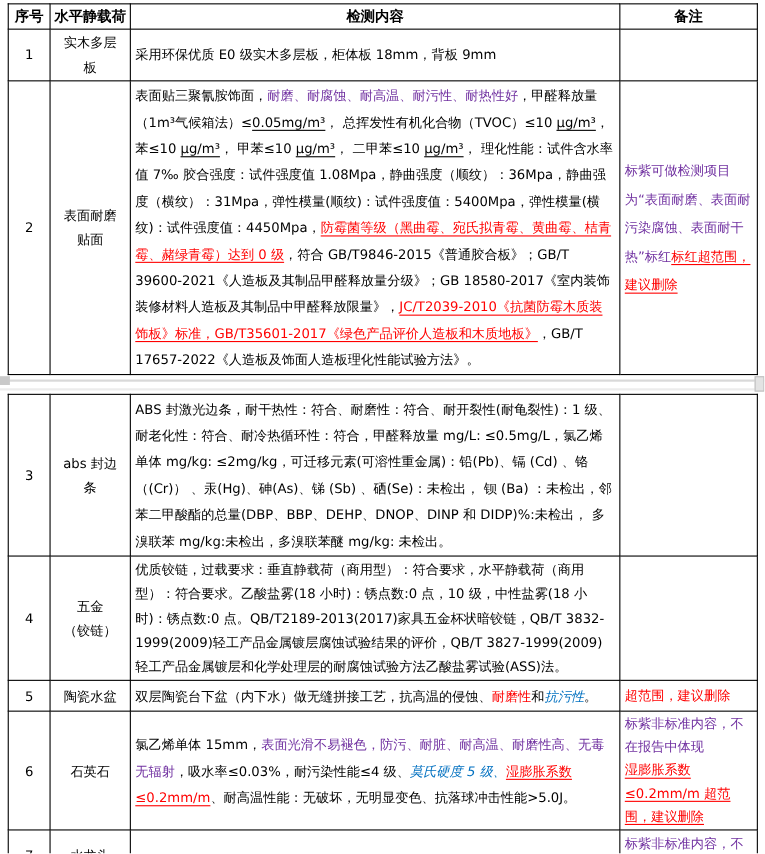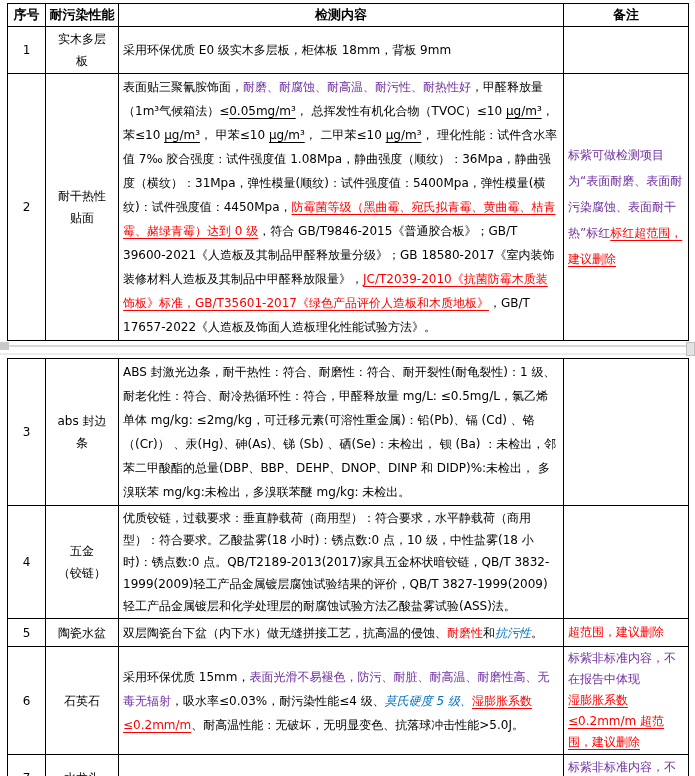--- a/index.html
+++ b/index.html
@@ -59,34 +59,34 @@
   <table class="t t1">
     <colgroup>
         <col style="width:38px">
         <col style="width:73px">
         <col style="width:445px">
         <col style="width:125px">
       </colgroup>
     <tbody>
         <tr style="height:23px">
       <th>序号</th>
-      <th>耐污染性能</th>
+      <th>水平静载荷</th>
       <th>检测内容</th>
       <th>备注</th>
     </tr>
     <tr style="height:39px">
       <td class="no">1</td>
       <td class="name">实木多层
 板</td>
       <td class="content"><span class="c-black">采用环保优质 E0 级实木多层板，柜体板 18mm，背板 9mm</span></td>
       <td class="remark"></td>
     </tr>
     <tr style="height:222px">
       <td class="no">2</td>
-      <td class="name">耐干热性
+      <td class="name">表面耐磨
 贴面</td>
       <td class="content"><span class="c-black">表面贴三聚氰胺饰面，</span><span class="c-purple">耐磨、耐腐蚀、耐高温、耐污性、耐热性好</span><span class="c-black">，甲醛释放量（1m³气候箱法）≤</span><span class="c-black sq">0.05mg/m³</span><span class="c-black">， 总挥发性有机化合物（TVOC）≤10 </span><span class="c-black sq">μg/m³</span><span class="c-black">， 苯≤10 </span><span class="c-black sq">μg/m³</span><span class="c-black">， 甲苯≤10 </span><span class="c-black sq">μg/m³</span><span class="c-black">， 二甲苯≤10 </span><span class="c-black sq">μg/m³</span><span class="c-black">， 理化性能：试件含水率值 7‰ 胶合强度：试件强度值 1.08Mpa，静曲强度（顺纹）：36Mpa，静曲强度（横纹）：31Mpa，弹性模量(顺纹)：试件强度值：5400Mpa，弹性模量(横纹)：试件强度值：4450Mpa，</span><span class="c-red sq">防霉菌等级（黑曲霉、宛氏拟青霉、黄曲霉、桔青霉、赭绿青霉）达到 0 级</span><span class="c-black">，符合 GB/T9846-2015《普通胶合板》；GB/T 39600-2021《人造板及其制品甲醛释放量分级》；GB 18580-2017《室内装饰装修材料人造板及其制品中甲醛释放限量》，</span><span class="c-red sq">JC/T2039-2010《抗菌防霉木质装饰板》标准，GB/T35601-2017《绿色产品评价人造板和木质地板》</span><span class="c-black">，GB/T 17657-2022《人造板及饰面人造板理化性能试验方法》。</span></td>
       <td class="remark"><span class="c-purple">标紫可做检测项目为“表面耐磨、表面耐污染腐蚀、表面耐干热”标红</span><span class="c-red sq">标红超范围，建议删除</span></td>
     </tr>
   </tbody>
     </table>
 
   <div class="break">
     <div class="bl1"></div>
     <div class="bl2"></div>
@@ -118,21 +118,21 @@
     </tr>
     <tr style="height:28px">
       <td class="no">5</td>
       <td class="name">陶瓷水盆</td>
       <td class="content"><span class="c-black">双层陶瓷台下盆（内下水）做无缝拼接工艺，抗高温的侵蚀、</span><span class="c-red">耐磨性</span><span class="c-black">和</span><span class="c-blue">抗污性</span><span class="c-black">。</span></td>
       <td class="remark lh21"><span class="c-red">超范围，建议删除</span></td>
     </tr>
     <tr style="height:107px">
       <td class="no">6</td>
       <td class="name">石英石</td>
-      <td class="content"><span class="c-black">采用环保优质 15mm，</span><span class="c-purple">表面光滑不易褪色，防污、耐脏、耐高温、耐磨性高、无毒无辐射</span><span class="c-black">，吸水率≤0.03%，耐污染性能≤4 级、</span><span class="c-blue">莫氏硬度 5 级、</span><span class="c-red sq">湿膨胀系数≤0.2mm/m</span><span class="c-black">、耐高温性能：无破坏，无明显变色、抗落球冲击性能&gt;5.0J。</span></td>
+      <td class="content"><span class="c-black">氯乙烯单体 15mm，</span><span class="c-purple">表面光滑不易褪色，防污、耐脏、耐高温、耐磨性高、无毒无辐射</span><span class="c-black">，吸水率≤0.03%，耐污染性能≤4 级、</span><span class="c-blue">莫氏硬度 5 级、</span><span class="c-red sq">湿膨胀系数≤0.2mm/m</span><span class="c-black">、耐高温性能：无破坏，无明显变色、抗落球冲击性能&gt;5.0J。</span></td>
       <td class="remark lh21"><span class="c-purple">标紫非标准内容，不在报告中体现</span><br><span class="c-red sq">湿膨胀系数≤0.2mm/m 超范围，建议删除</span></td>
     </tr>
     <tr style="height:47px">
       <td class="no">7</td>
       <td class="name">水龙头</td>
       <td class="content" rowspan="2"></td>
       <td class="remark lh21"><span class="c-purple">标紫非标准内容，不在报告中体现</span></td>
     </tr>
 
   </tbody>

